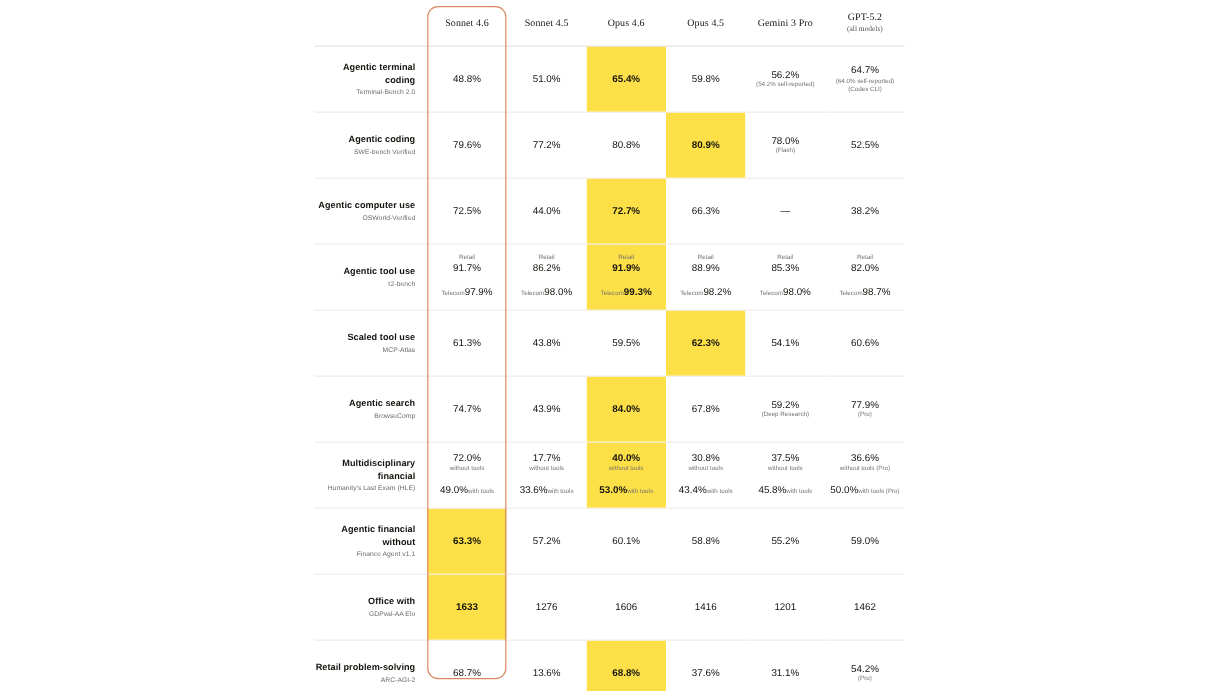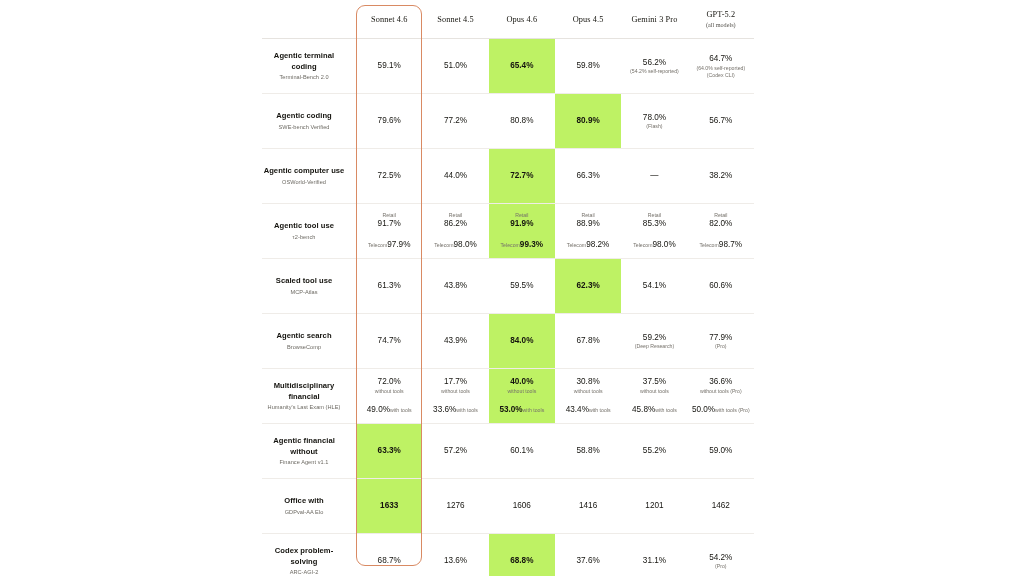--- a/index.html
+++ b/index.html
@@ -61,21 +61,21 @@
   tbody td {
     border-bottom: 1px solid #efece8;
     padding: 0;
     vertical-align: middle;
     height: 40px;
   }
   tbody tr:last-child td { border-bottom: 1px solid #efece8; }
 
   td.rowlabel {
     padding: 7px 10px 7px 0px;
-    text-align: center;
+    text-align: right;
     vertical-align: middle;
   }
   .row-title {
     display: block;
     font-family: "Liberation Sans", sans-serif;
     font-size: 7.6px;
     font-weight: 700;
     line-height: 1.38;
     color: #14130e;
     letter-spacing: .05px;
@@ -125,21 +125,21 @@
     font-size: 5.2px;
     line-height: 1.35;
     color: #75716a;
     white-space: nowrap;
     margin-bottom: 0px;
   }
   .pair { margin-top: 3px; }
   .bold .v-main { font-weight: 700; }
 
   
-  .hl-pink  { background: #bef264; text-align: right; }
+  .hl-pink  { background: #fde047; text-align: right; }
 
   
   #feature-outline {
     position: absolute;
     left: 356px;
     top: 5px;
     width: 66px;
     height: 561px;
     border: 1.2px solid #d98a63;
     border-radius: 9px;
@@ -187,21 +187,21 @@
         </tr>
     </thead>
     <tbody id="tbody">
         <tr>
           <td class="rowlabel">
             <span class="row-title">Agentic terminal coding</span>
             <span class="row-sub">Terminal-Bench 2.0</span>
           </td>
           <td class="val">
             <div class="cellbox">
-              <span class="v-main">59.1%</span>
+              <span class="v-main">48.8%</span>
             </div>
           </td>
           <td class="val">
             <div class="cellbox">
               <span class="v-main">51.0%</span>
             </div>
           </td>
           <td class="val">
             <div class="cellbox hl-pink bold">
               <span class="v-main">65.4%</span>
@@ -252,21 +252,21 @@
             </div>
           </td>
           <td class="val">
             <div class="cellbox">
               <span class="v-main">78.0%</span>
               <span class="v-note">(Flash)</span>
             </div>
           </td>
           <td class="val">
             <div class="cellbox">
-              <span class="v-main">56.7%</span>
+              <span class="v-main">52.5%</span>
             </div>
           </td>
         </tr>
         <tr>
           <td class="rowlabel">
             <span class="row-title">Agentic computer use</span>
             <span class="row-sub">OSWorld-Verified</span>
           </td>
           <td class="val">
             <div class="cellbox">
@@ -536,21 +536,21 @@
             </div>
           </td>
           <td class="val">
             <div class="cellbox">
               <span class="v-main">1462</span>
             </div>
           </td>
         </tr>
         <tr>
           <td class="rowlabel">
-            <span class="row-title">Codex problem-solving</span>
+            <span class="row-title">Retail problem-solving</span>
             <span class="row-sub">ARC-AGI-2</span>
           </td>
           <td class="val">
             <div class="cellbox">
               <span class="v-main">68.7%</span>
             </div>
           </td>
           <td class="val">
             <div class="cellbox">
               <span class="v-main">13.6%</span>

